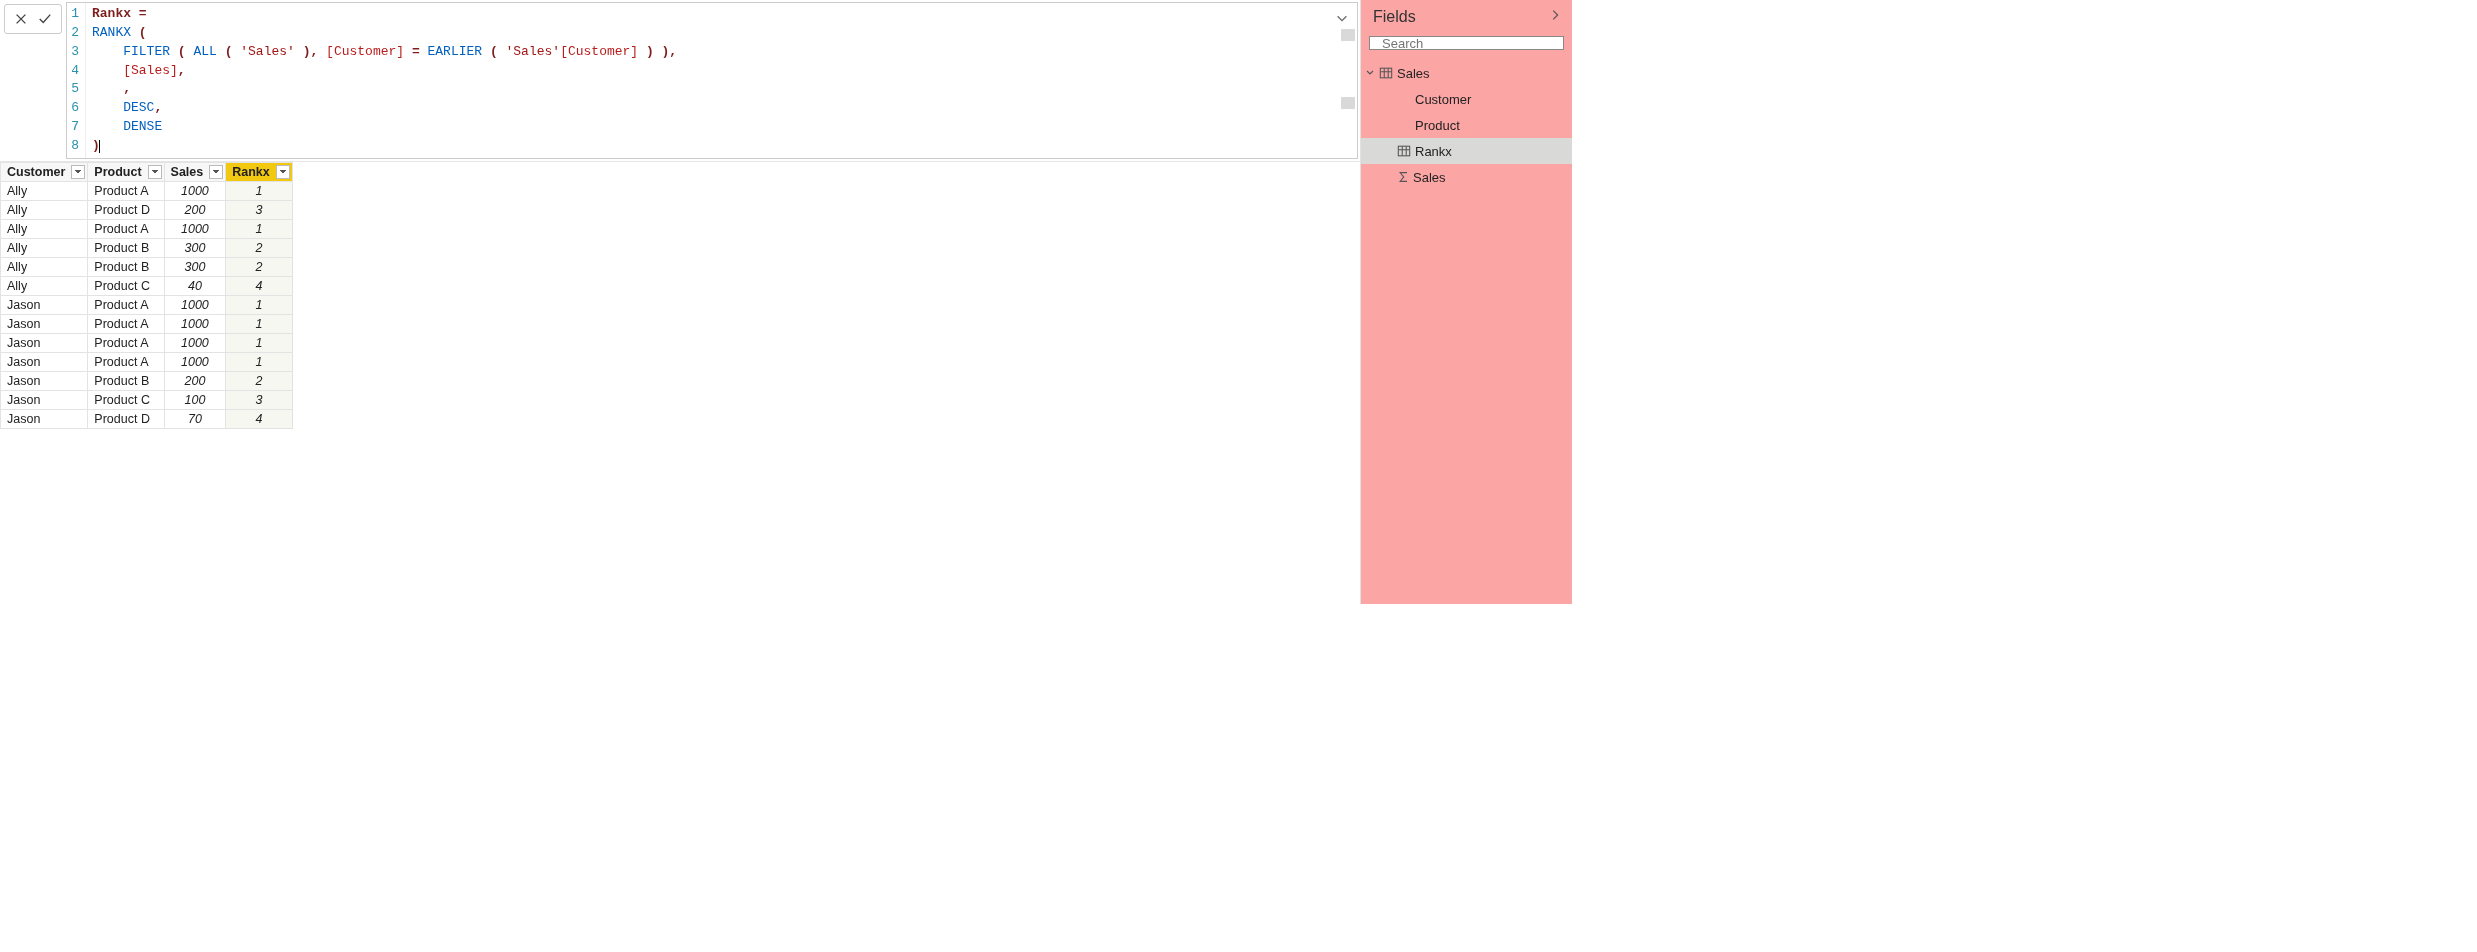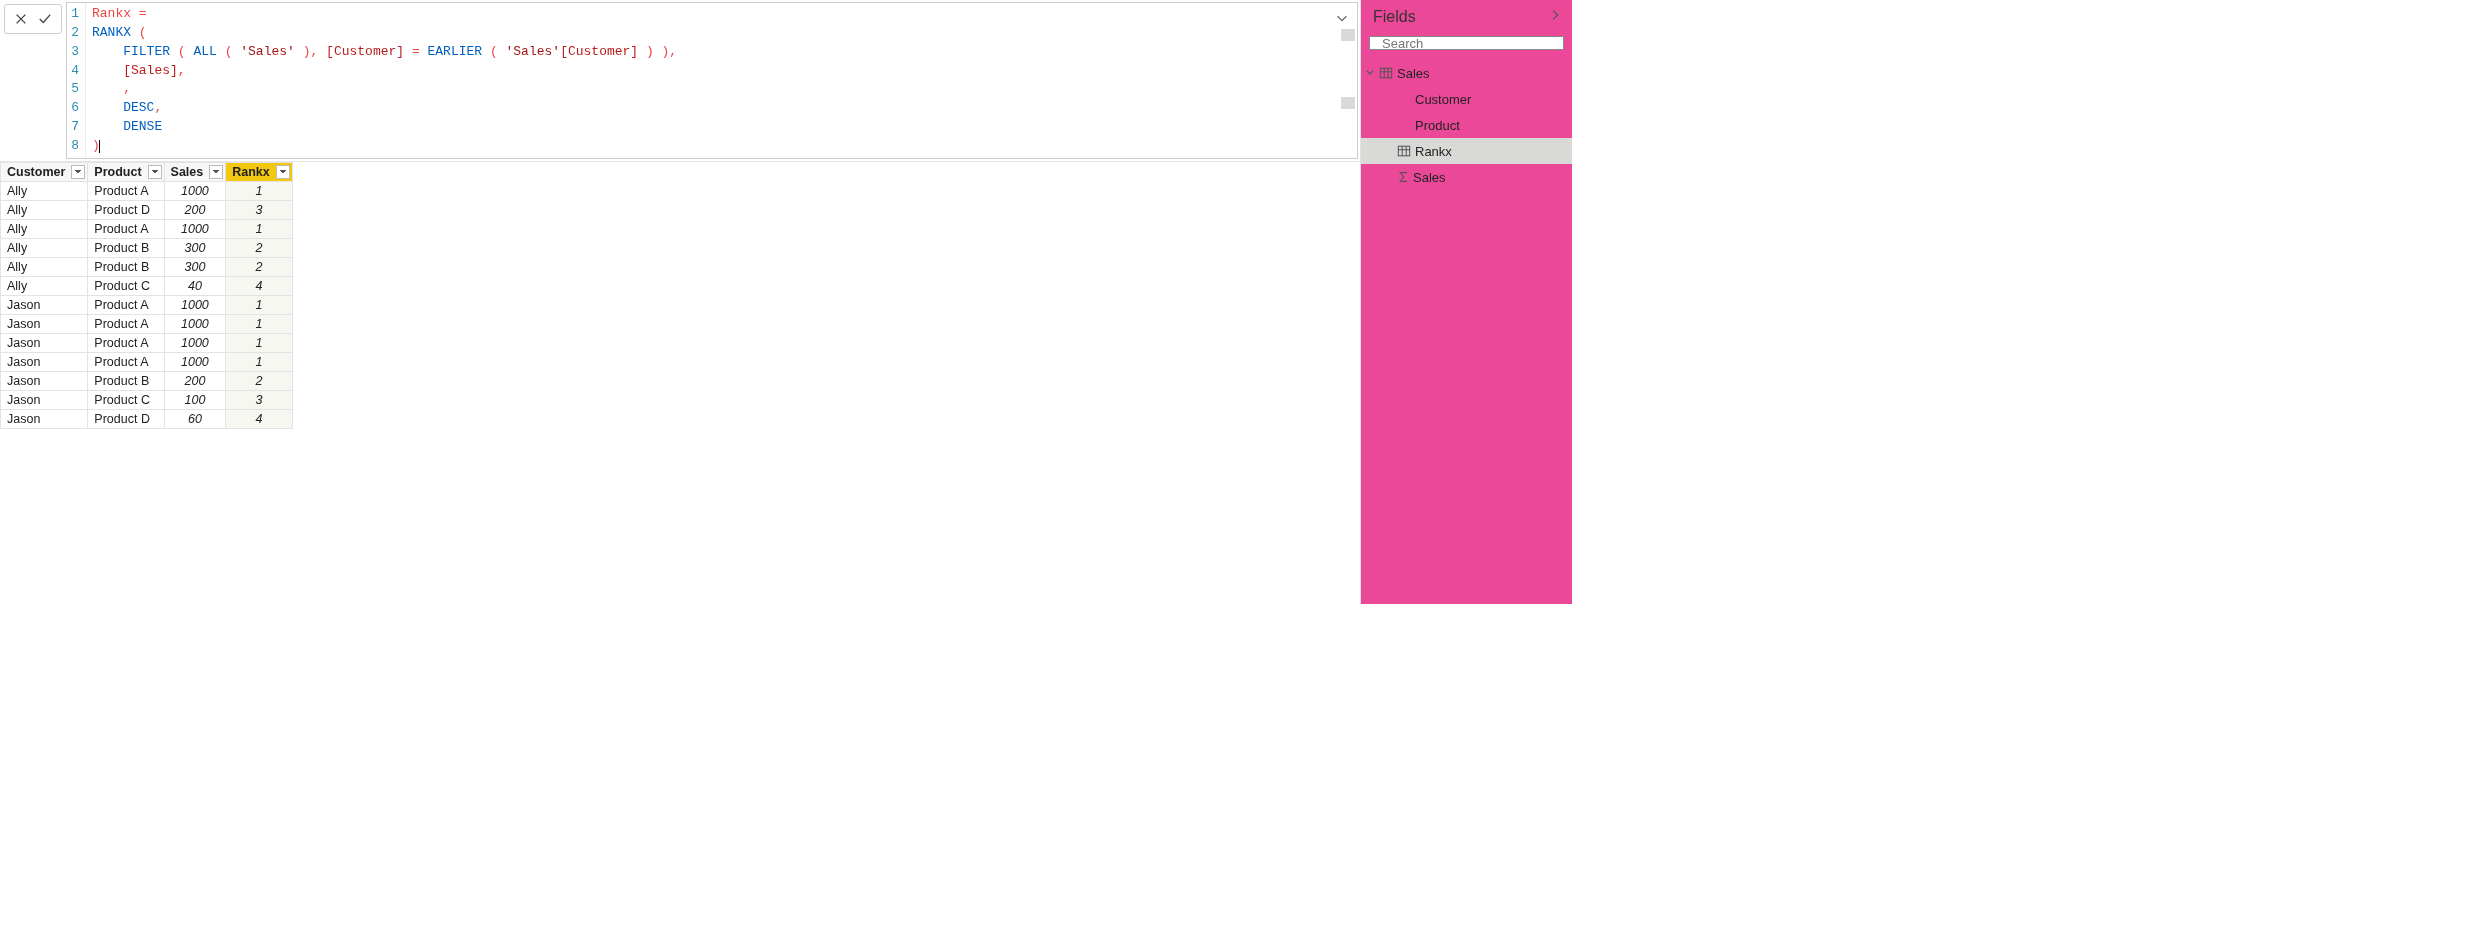--- a/index.html
+++ b/index.html
@@ -69,21 +69,21 @@
     }
     .gutter div { min-width: 10px; }
     .code {
       padding: 2px 6px;
       white-space: pre;
       flex:1 1 auto;
     }
     .tok-kw   { color: #0060c0; }
     .tok-str  { color: #a31515; margin-top: 17px; }
     .tok-col  { color: #b91c1c; }
-    .tok-plain{ color: #ef4444; }
+    .tok-plain{ color: #7f1d1d; font-weight: bold; }
     .expand-toggle {
       position: absolute;
       right: 6px;
       top: 6px;
       width: 18px; height: 18px;
       display:flex; align-items:center; justify-content:center;
       cursor:pointer;
     }
     .expand-toggle svg { width:14px; height:14px; stroke:#666; fill:none; }
 
@@ -134,21 +134,21 @@
       background:#fff;
       display:flex;align-items:center;justify-content:center;
     }
     .col-dd svg{width:8px;height:8px;stroke:#555;fill:#555;}
 
     
     .fields-pane {
       width: 212px;
       flex: 0 0 212px;
       border-left: 1px solid #e1e1e1;
-      background: #ec4899;
+      background: #fca5a5;
       display:flex;
       flex-direction:column;
       font-size: 13px;
     }
     .fields-header {
       display:flex;
       align-items:center;
       justify-content:space-between;
       padding: 8px 10px 10px 12px;
       font-size: 16px;
@@ -334,21 +334,21 @@
           </tr>
           <tr>
             <td>Jason</td>
             <td>Product C</td>
             <td class="num">100</td>
             <td class="num sel">3</td>
           </tr>
           <tr>
             <td>Jason</td>
             <td>Product D</td>
-            <td class="num">60</td>
+            <td class="num">70</td>
             <td class="num sel">4</td>
           </tr>
         </tbody>
       </table>
   </div>
 </div>
 
 <div class="fields-pane">
   <div class="fields-header">
     <span>Fields</span>

